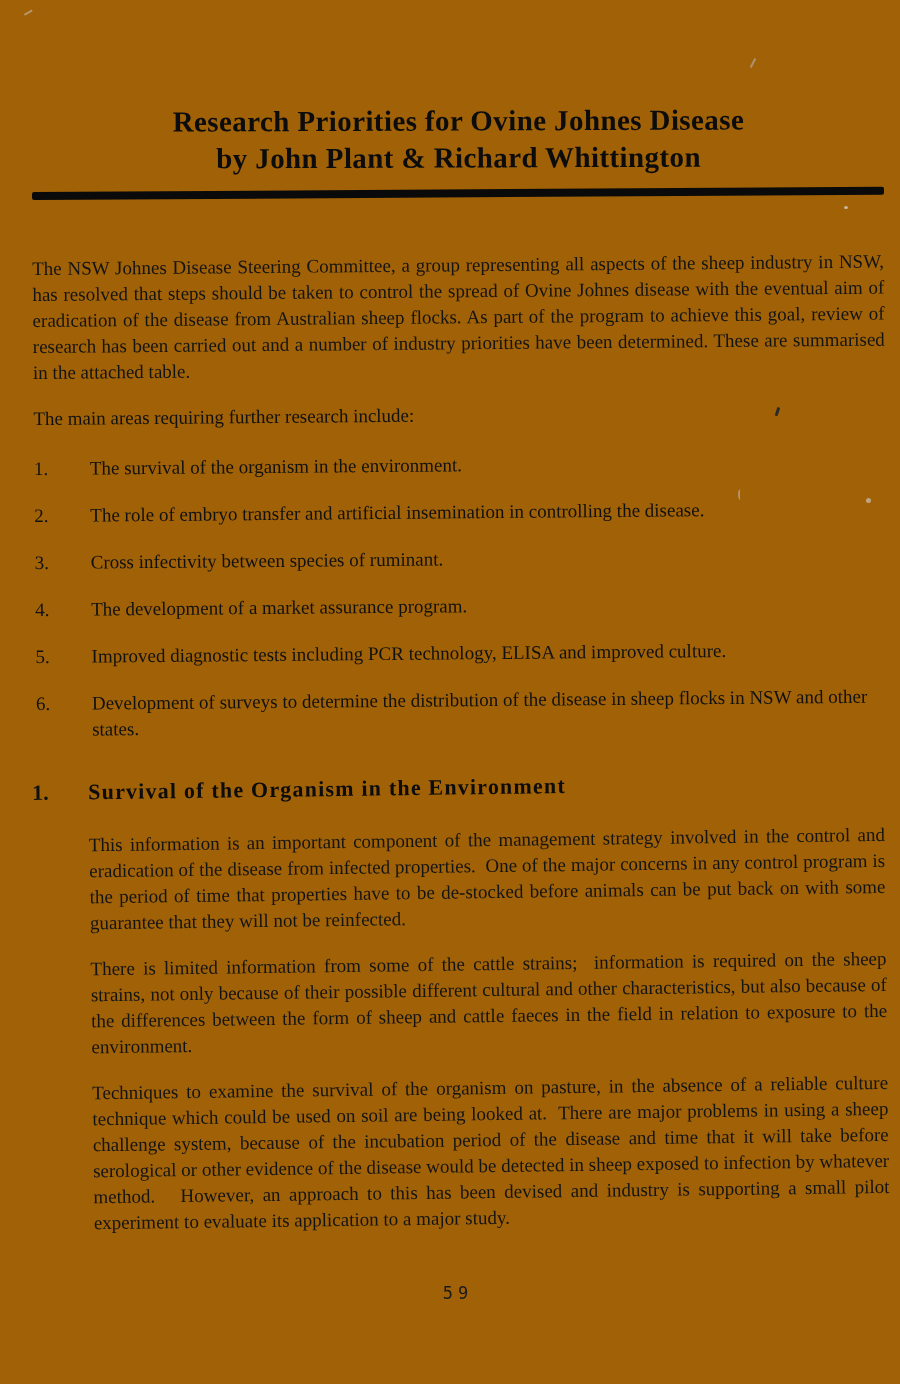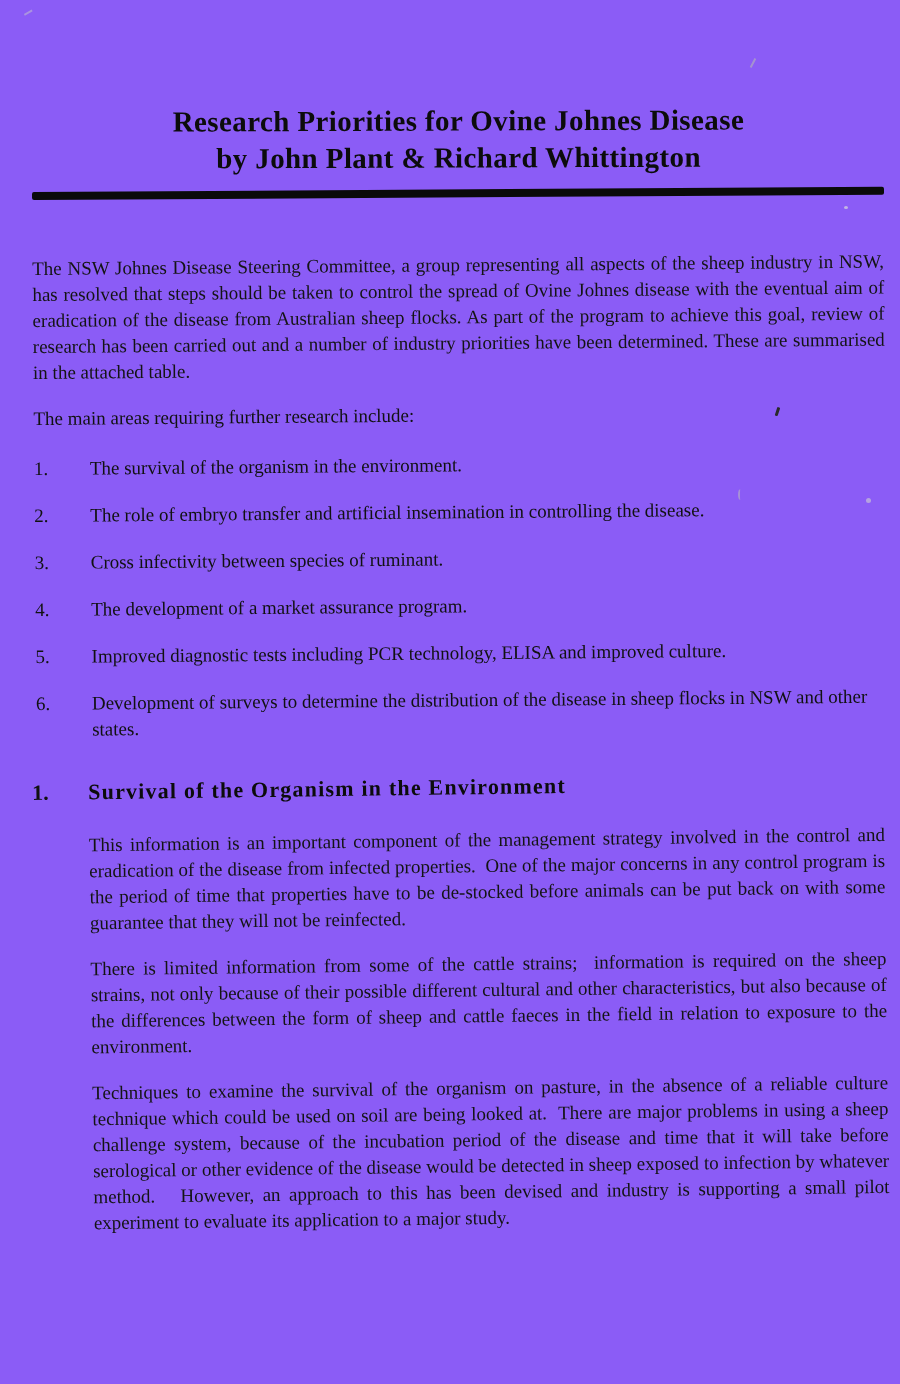--- a/index.html
+++ b/index.html
@@ -4,21 +4,21 @@
 <style>
   html, body {
     margin: 0;
     padding: 0;
     background: #e8e8e8;
   }
   .page {
     position: relative;
     width: 900px;
     height: 1384px;
-    background: #8b5cf6;
+    background: #a16207;
     overflow: hidden;
     font-family: "Liberation Serif", serif;
     color: #111;
   }
   .content {
     position: relative;
     margin-left: 32px;
     width: 852px;
   }
   
@@ -179,20 +179,21 @@
       <div class="section-heading">
         <span class="num">1.</span>
         <span class="head-text">Survival of the Organism in the Environment</span>
       </div>
 
       <p class="body-par section-par sp1">This information is an important component of the management strategy involved in the control and eradication of the disease from infected properties.  One of the major concerns in any control program is the period of time that properties have to be de-stocked before animals can be put back on with some guarantee that they will not be reinfected.</p>
       <p class="body-par section-par sp2">There is limited information from some of the cattle strains;  information is required on the sheep strains, not only because of their possible different cultural and other characteristics, but also because of the differences between the form of sheep and cattle faeces in the field in relation to exposure to the environment.</p>
       <p class="body-par section-par sp3">Techniques to examine the survival of the organism on pasture, in the absence of a reliable culture technique which could be used on soil are being looked at.  There are major problems in using a sheep challenge system, because of the incubation period of the disease and time that it will take before serological or other evidence of the disease would be detected in sheep exposed to infection by whatever method.   However, an approach to this has been devised and industry is supporting a small pilot experiment to evaluate its application to a major study.</p>
     </div>
 
+    <div class="page-number">59</div>
 
   </div>
 
   <div class="artifact a1"></div>
   <div class="artifact a2"></div>
   <div class="artifact a3"></div>
   <div class="artifact a4"></div>
   <div class="artifact a5"></div>
   <div class="artifact a6"></div>
 

